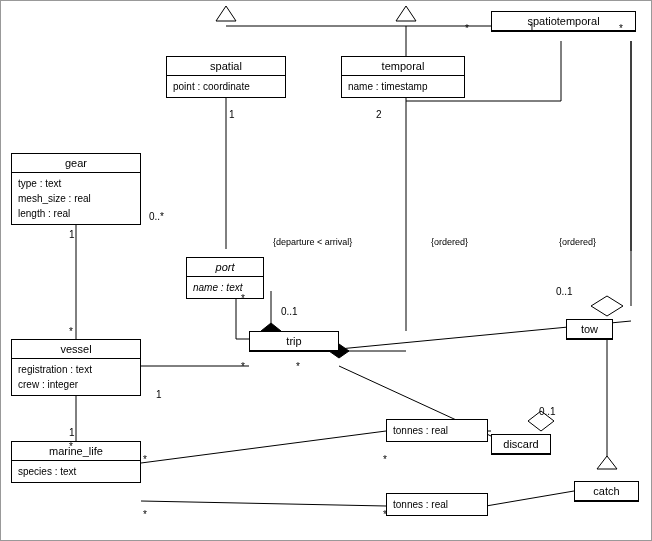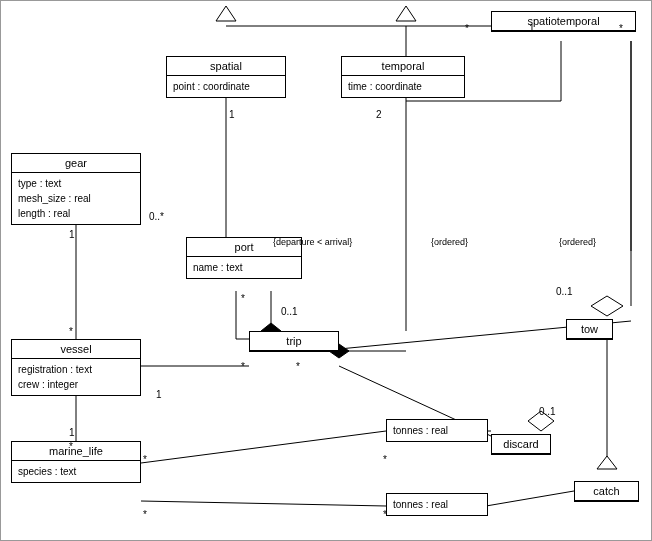--- a/index.html
+++ b/index.html
@@ -93,38 +93,38 @@
     </div>
   </div>
 
   <div class="uml-box" style="left:10px;top:440px;width:130px;">
     <div class="box-title">marine_life</div>
     <div class="box-attrs">
       <div>species : text</div>
     </div>
   </div>
 
-  <div class="uml-box" style="left:185px;top:236px;width:116px;">
+  <div class="uml-box" style="left:185px;top:256px;width:78px;font-style:italic;">
     <div class="box-title">port</div>
     <div class="box-attrs">
       <div>name : text</div>
     </div>
   </div>
 
   <div class="uml-box" style="left:165px;top:55px;width:120px;">
     <div class="box-title">spatial</div>
     <div class="box-attrs">
       <div>point : coordinate</div>
     </div>
   </div>
 
   <div class="uml-box" style="left:340px;top:55px;width:124px;">
     <div class="box-title">temporal</div>
     <div class="box-attrs">
-      <div>time : coordinate</div>
+      <div>name : timestamp</div>
     </div>
   </div>
 
   <div class="uml-box" style="left:248px;top:330px;width:90px;">
     <div class="box-title">trip</div>
   </div>
 
   <div class="uml-box" style="left:490px;top:10px;width:145px;">
     <div class="box-title">spatiotemporal</div>
   </div>

